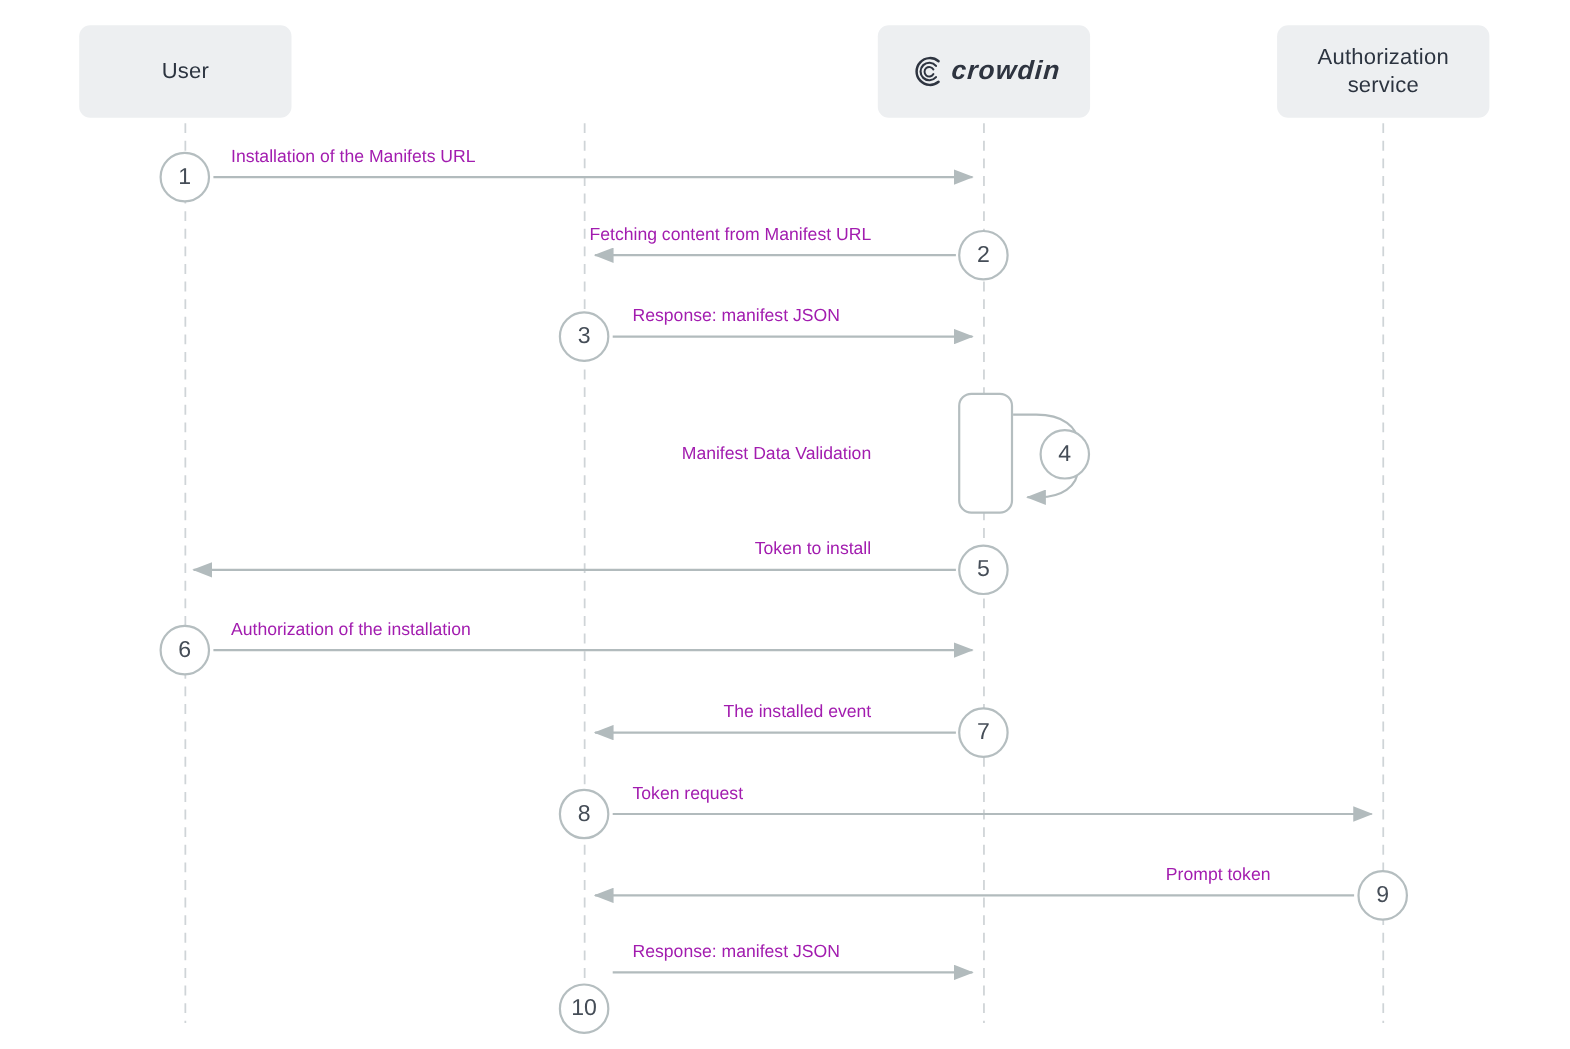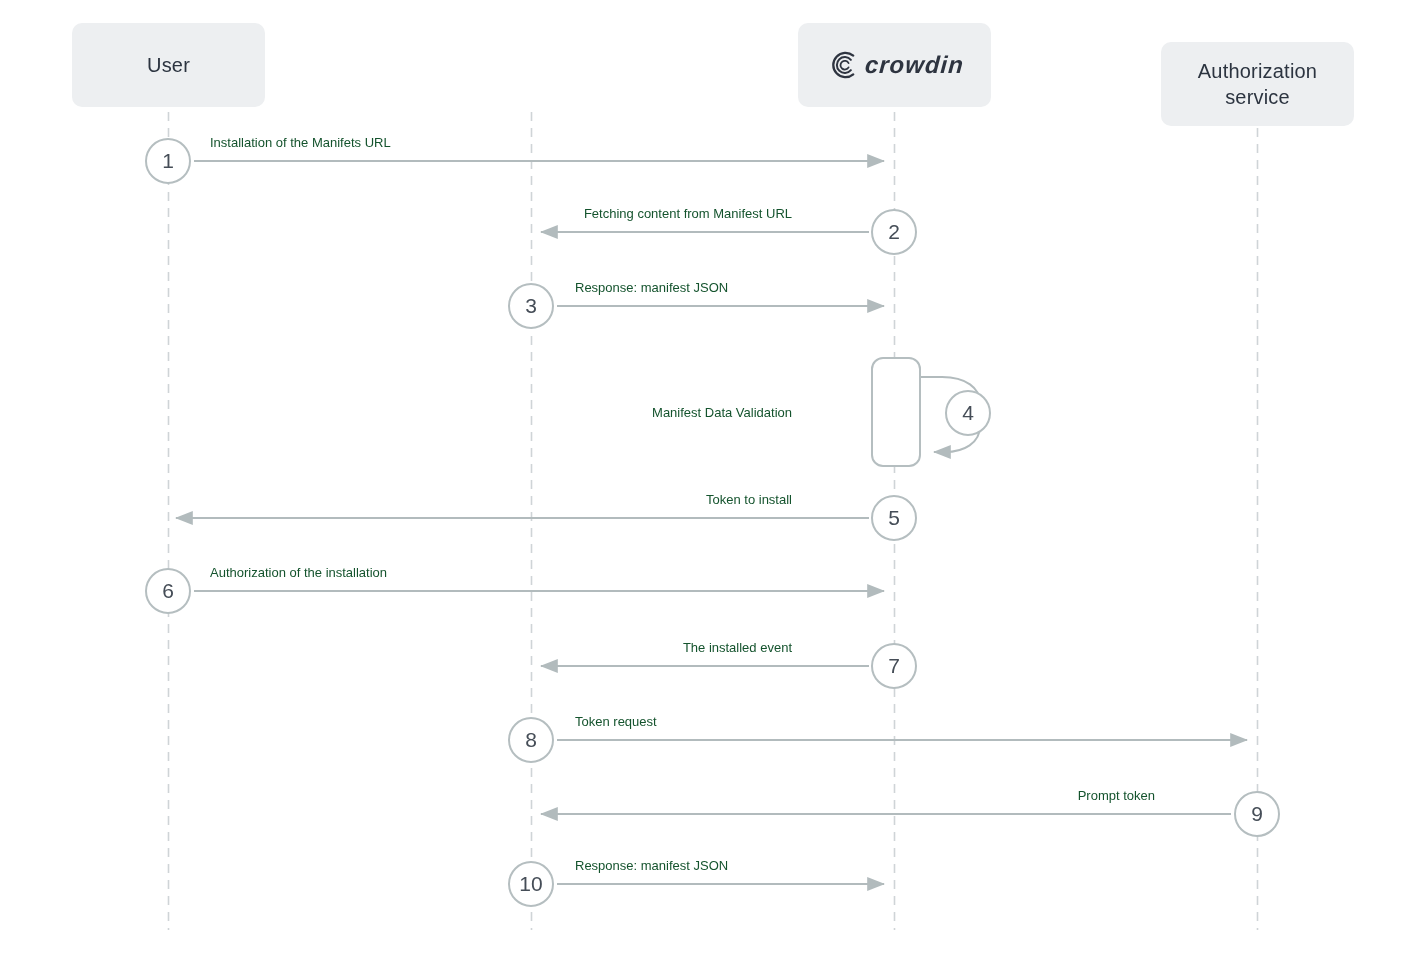--- a/index.html
+++ b/index.html
@@ -26,21 +26,21 @@
   .circle{
     position:absolute;width:42px;height:42px;border-radius:50%;
     background:#ffffff;border:2px solid #b5bec0;
     display:flex;align-items:center;justify-content:center;
     color:#454d57;font-size:21px;
   }
 
   
   .msg-label{
     position:absolute;height:20px;line-height:20px;
-    color:#14532d;font-size:13px;white-space:nowrap;
+    color:#a21caf;font-size:16px;white-space:nowrap;
   }
   .msg-label.right{text-align:right;}
 </style>
 </head>
 <body>
 
 <div class="diagram">
 
   <svg class="layer" width="1427" height="954" viewBox="0 0 1427 954" xmlns="http://www.w3.org/2000/svg">
     <defs>
@@ -83,34 +83,34 @@
         <g fill="none" stroke="#2e3440" stroke-linecap="round">
           <path d="M30 6 A 13 13 0 1 0 30 26" stroke-width="2.4"></path>
           <path d="M27.5 10.5 A 8.5 8.5 0 1 0 27.5 21.5" stroke-width="2.1"></path>
           <path d="M25 14 A 4.6 4.6 0 1 0 25 18.5" stroke-width="1.9"></path>
         </g>
       </svg>
       <span class="wordmark">crowdin</span>
     </span>
   </div>
 
-  <div class="actor wrap" style="left:1161px;margin-top:19px;">
+  <div class="actor wrap" style="left:1161px;">
     <span>Authorization service</span>
   </div>
 
   <div class="circle" style="left:145px;top:138px;">1</div>
   <div class="circle" style="left:871px;top:209px;">2</div>
   <div class="circle" style="left:508px;top:283px;">3</div>
   <div class="circle" style="left:945px;top:390px;">4</div>
   <div class="circle" style="left:871px;top:495px;">5</div>
   <div class="circle" style="left:145px;top:568px;">6</div>
   <div class="circle" style="left:871px;top:643px;">7</div>
   <div class="circle" style="left:508px;top:717px;">8</div>
   <div class="circle" style="left:1234px;top:791px;">9</div>
-  <div class="circle" style="left:508px;top:861px;">10</div>
+  <div class="circle" style="left:508px;top:894px;">10</div>
 
   <div class="msg-label" style="left:210px;top:133px;">Installation of the Manifets URL</div>
   <div class="msg-label right" style="right:572px;top:204px;">Fetching content from Manifest URL</div>
   <div class="msg-label" style="left:575px;top:278px;">Response: manifest JSON</div>
   <div class="msg-label right" style="right:572px;top:403px;">Manifest Data Validation</div>
   <div class="msg-label right" style="right:572px;top:490px;">Token to install</div>
   <div class="msg-label" style="left:210px;top:563px;">Authorization of the installation</div>
   <div class="msg-label right" style="right:572px;top:638px;margin-left:13px;">The installed event</div>
   <div class="msg-label" style="left:575px;top:712px;">Token request</div>
   <div class="msg-label right" style="right:209px;top:786px;">Prompt token</div>

